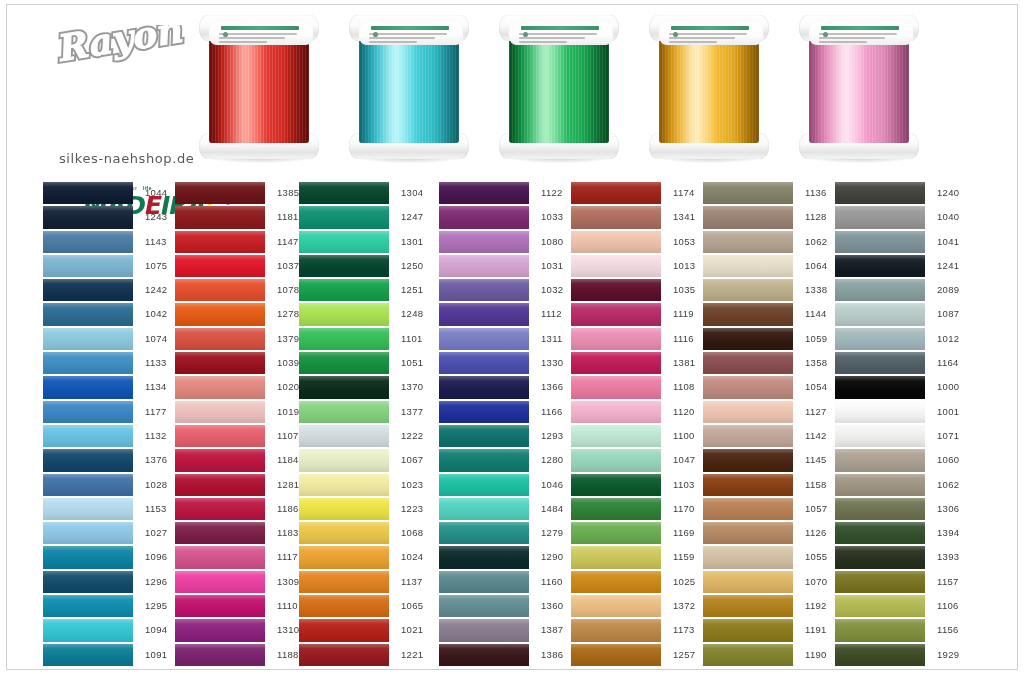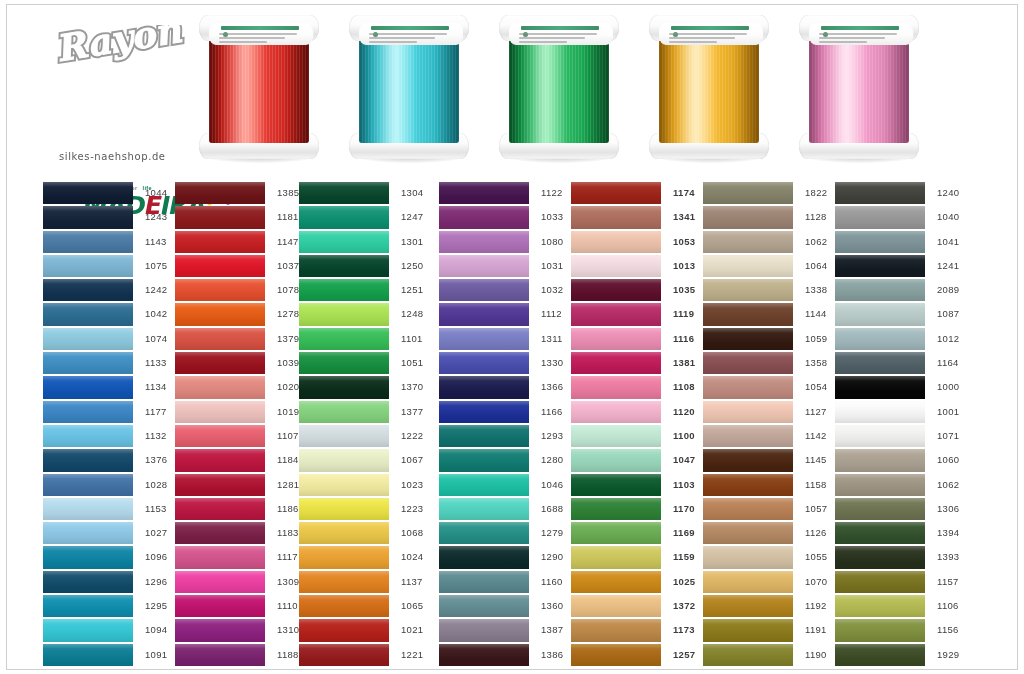--- a/index.html
+++ b/index.html
@@ -11,21 +11,21 @@
   #header{position:absolute;left:0;top:0;width:1012px;height:178px;}
   #brandblock{position:absolute;left:38px;top:18px;width:175px;height:150px;}
   #rayon-word{position:absolute;left:10px;top:2px;width:160px;height:48px;}
   #rayon-word svg{display:block;}
   #madeira-logo{position:absolute;left:18px;top:78px;width:145px;height:40px;}
   #madeira-tag{position:absolute;left:22px;top:84px;font-size:5.5px;letter-spacing:.4px;font-weight:bold;}
   #madeira-tag span{margin-right:5px;}
   #madeira-word{position:absolute;left:20px;top:92px;font-family:"DejaVu Sans",sans-serif;font-weight:bold;font-style:italic;font-size:25px;color:#0f7a4f;letter-spacing:-1px;line-height:1;}
   #madeira-word .accent{color:#b01b2e;}
   #butterfly{position:absolute;left:140px;top:76px;width:32px;height:30px;}
-  #shopname{position:absolute;left:14px;top:128px;font-family:"DejaVu Sans",sans-serif;font-size:10px;color:#5a5a5a;letter-spacing:.6px;}
+  #shopname{position:absolute;left:14px;top:128px;font-family:"DejaVu Sans",sans-serif;font-size:13px;color:#5a5a5a;letter-spacing:.6px;}
 
   
   .spool{position:absolute;top:4px;width:124px;height:160px;}
   .sp-shadow{position:absolute;left:8px;top:140px;width:110px;height:14px;border-radius:50%;
     background:radial-gradient(ellipse at 50% 50%, rgba(120,120,120,.45) 0%, rgba(160,160,160,.18) 55%, rgba(255,255,255,0) 75%);}
   .sp-flange{position:absolute;left:2px;width:120px;height:26px;border-radius:9px/13px;
     background:linear-gradient(180deg,#ffffff 0%,#fbfbfb 40%,#e4e4e4 75%,#f6f6f6 100%);
     box-shadow:0 0 1px rgba(0,0,0,.25) inset;}
   .sp-top{top:6px;}
   .sp-bot{top:124px;}
@@ -512,30 +512,30 @@
             <div class="code">1031</div>
             <div class="code">1032</div>
             <div class="code">1112</div>
             <div class="code">1311</div>
             <div class="code">1330</div>
             <div class="code">1366</div>
             <div class="code">1166</div>
             <div class="code">1293</div>
             <div class="code">1280</div>
             <div class="code">1046</div>
-            <div class="code">1688</div>
+            <div class="code">1484</div>
             <div class="code">1279</div>
             <div class="code">1290</div>
             <div class="code">1160</div>
             <div class="code">1360</div>
             <div class="code">1387</div>
             <div class="code">1386</div>
           </div>
         </div>
-        <div class="col" style="left: 564px; font-weight: bold;">
+        <div class="col" style="left: 564px;">
           <div class="swatches">
             <div class="sw" title="1174">
               <div class="fill" style="background: rgb(160, 35, 24);"></div>
             </div>
             <div class="sw" title="1341">
               <div class="fill" style="background: rgb(176, 112, 95);"></div>
             </div>
             <div class="sw" title="1053">
               <div class="fill" style="background: rgb(240, 196, 173);"></div>
             </div>
@@ -671,21 +671,21 @@
               <div class="fill" style="background: rgb(180, 131, 27);"></div>
             </div>
             <div class="sw" title="1191">
               <div class="fill" style="background: rgb(142, 124, 26);"></div>
             </div>
             <div class="sw" title="1190">
               <div class="fill" style="background: rgb(132, 131, 44);"></div>
             </div>
           </div>
           <div class="codes">
-            <div class="code">1822</div>
+            <div class="code">1136</div>
             <div class="code">1128</div>
             <div class="code">1062</div>
             <div class="code">1064</div>
             <div class="code">1338</div>
             <div class="code">1144</div>
             <div class="code">1059</div>
             <div class="code">1358</div>
             <div class="code">1054</div>
             <div class="code">1127</div>
             <div class="code">1142</div>

